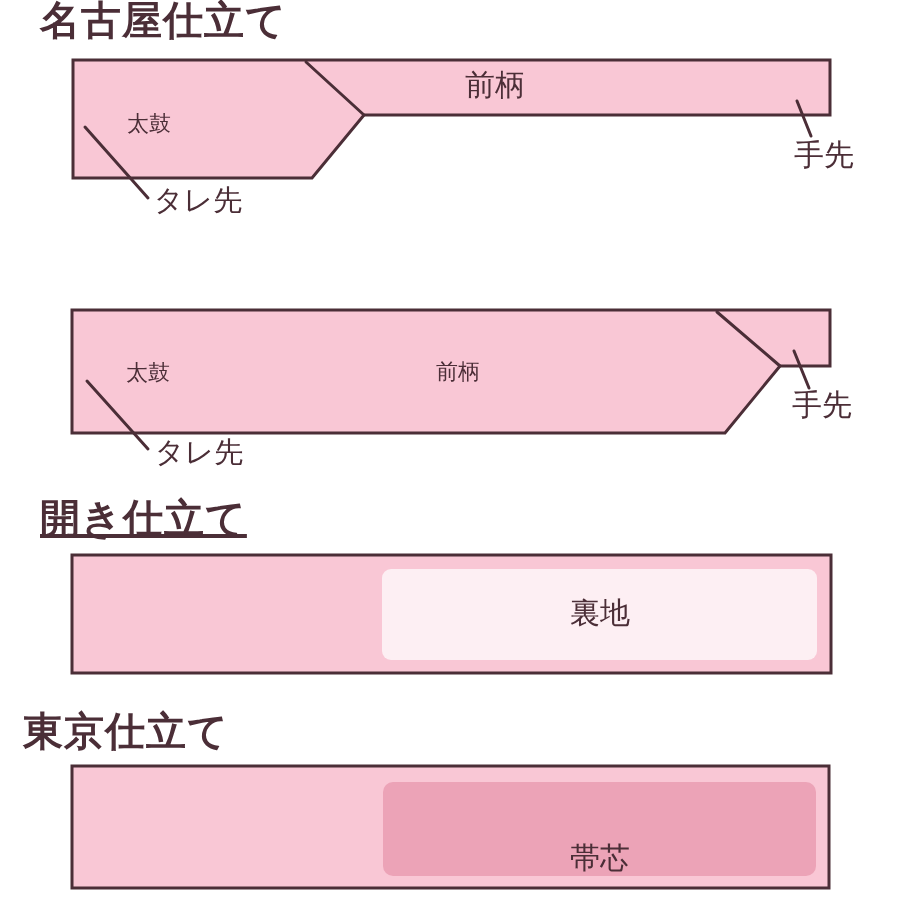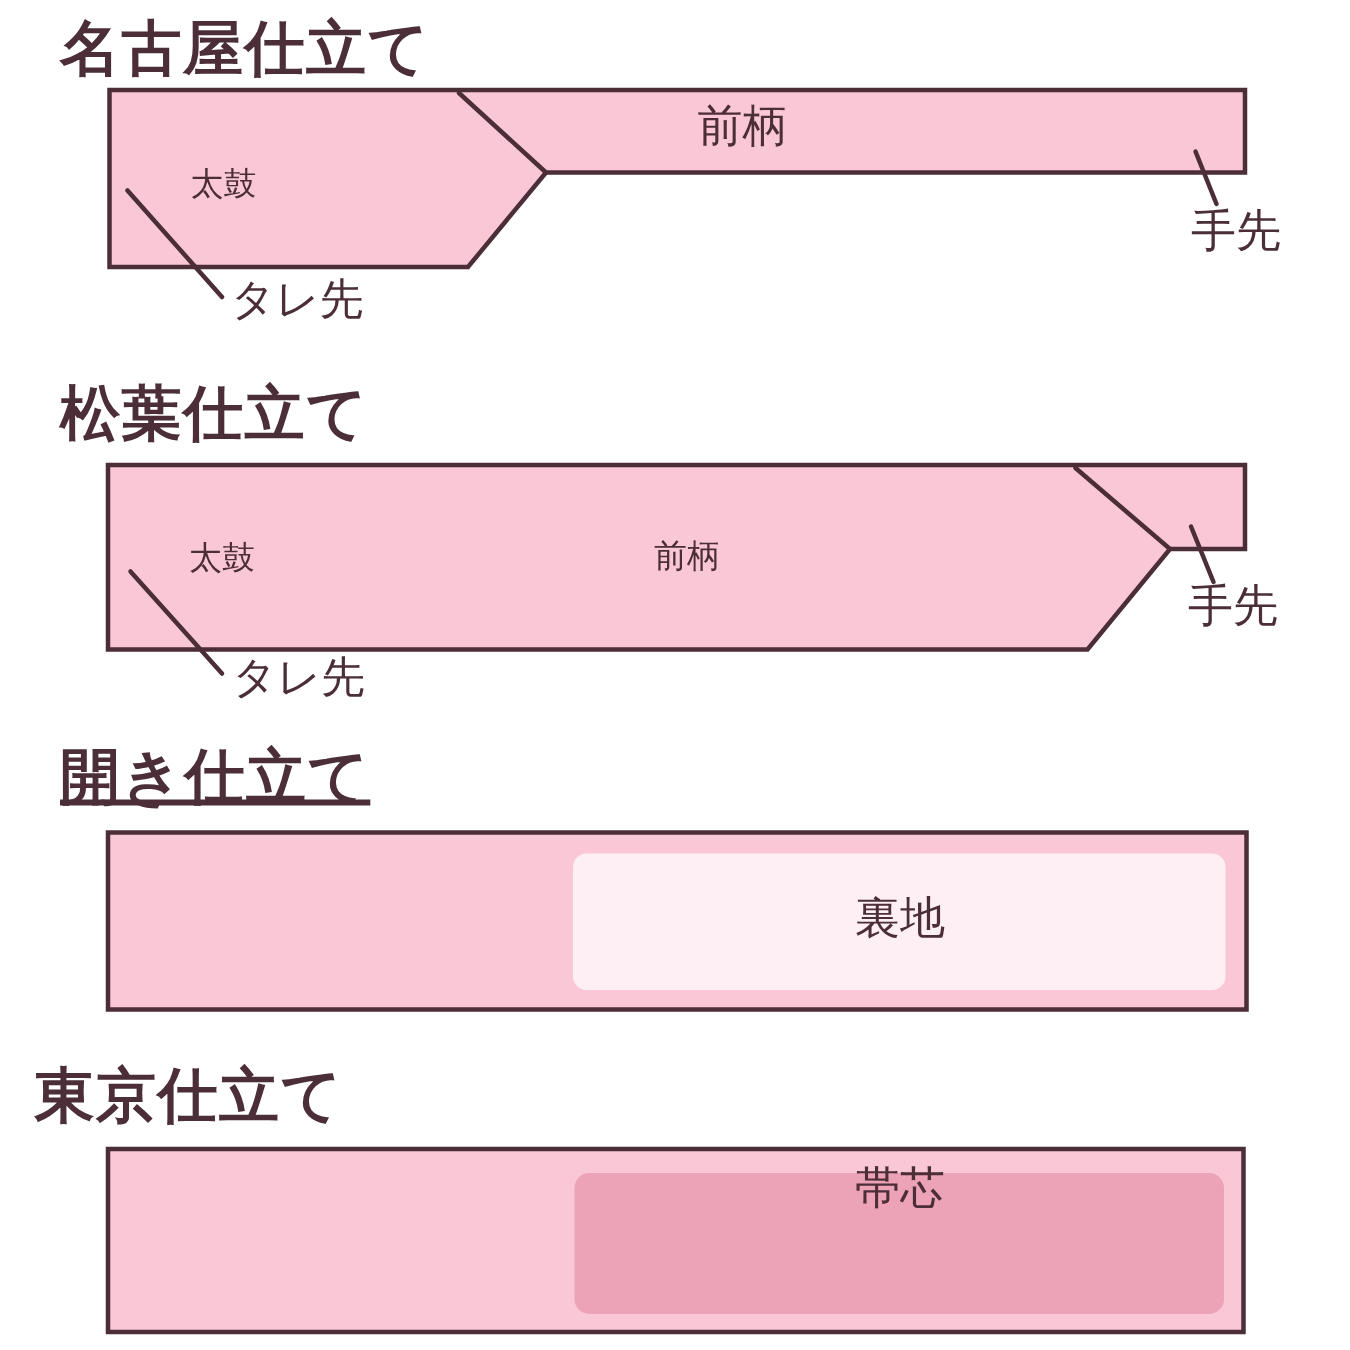--- a/index.html
+++ b/index.html
@@ -78,31 +78,30 @@
       <rect class="obi" x="72" y="555" width="759" height="118"></rect>
       <rect class="lining" x="382" y="569" width="435" height="91" rx="9"></rect>
     </g>
 
     <g>
       <rect class="obi" x="72" y="766" width="757" height="122"></rect>
       <rect class="core" x="383" y="782" width="433" height="94" rx="10"></rect>
     </g>
   </svg>
 
-  <div class="heading" style="left:40px; top:13px;">名古屋仕立て</div>
+  <div class="heading" style="left:40px; top:0;">名古屋仕立て</div>
   <div class="lbl fs31" style="left:149px; top:124px;">太鼓</div>
   <div class="lbl fs30" style="left:495px; top:85px;">前柄</div>
   <div class="lbl fs30" style="left:824px; top:155px;">手先</div>
   <div class="lbl fs29" style="left:198px; top:200px;">タレ先</div>
 
-  <div class="heading" style="left:40px; top:256px;">松葉仕立て</div>
   <div class="lbl fs31" style="left:148px; top:373px;">太鼓</div>
   <div class="lbl fs31" style="left:458px; top:372px;">前柄</div>
   <div class="lbl fs30" style="left:822px; top:405px;">手先</div>
   <div class="lbl fs29" style="left:199px; top:452px;">タレ先</div>
 
   <div class="heading" style="left:40px; top:498px;text-decoration:underline;">開き仕立て</div>
   <div class="lbl fs30" style="left:600px; top:613px;">裏地</div>
 
   <div class="heading" style="left:23px; top:711px;">東京仕立て</div>
-  <div class="lbl fs30" style="left:600px; top:793px;">帯芯</div>
+  <div class="lbl fs30" style="left:600px; top:858px;">帯芯</div>
 
 </div>
 
 </body></html>

